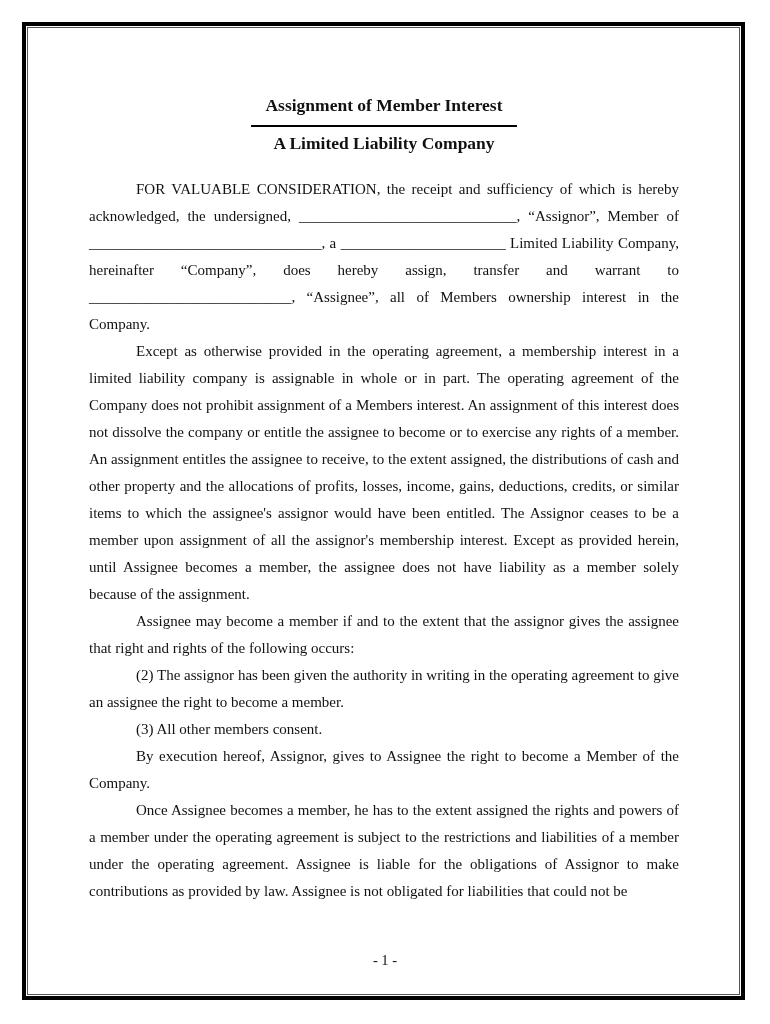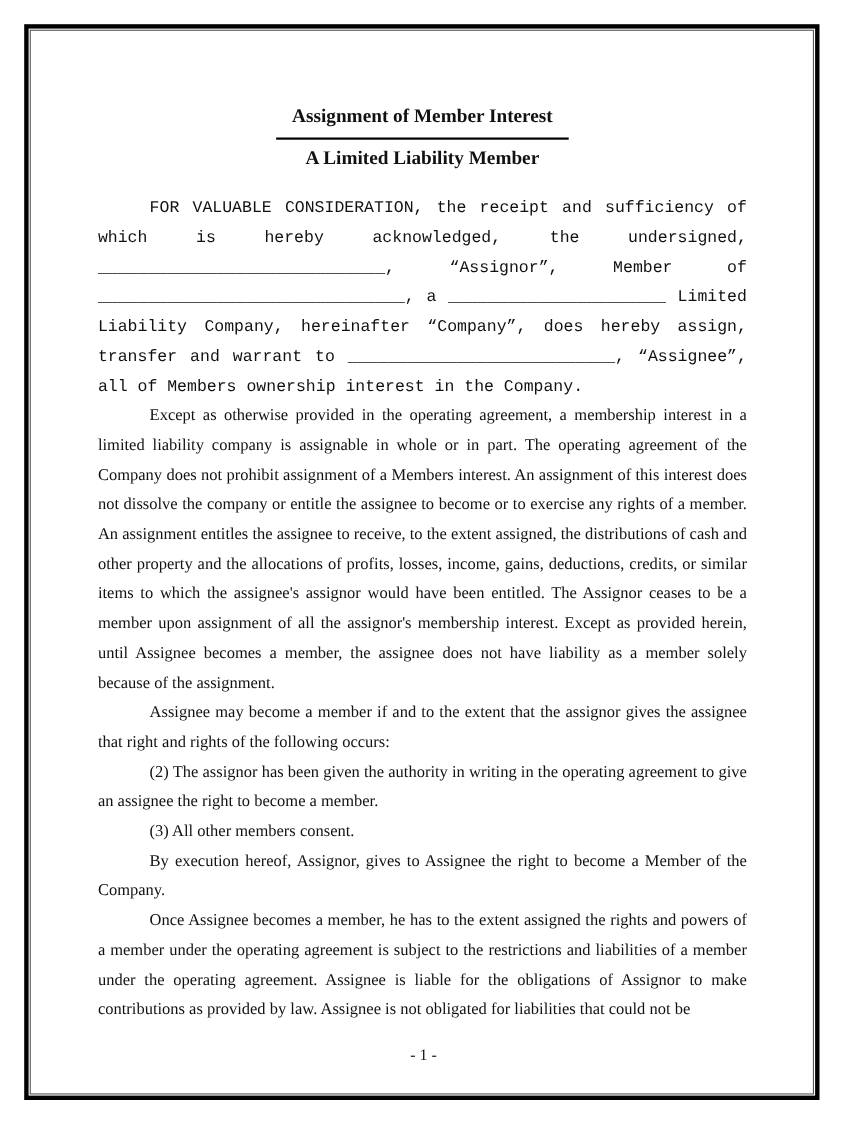--- a/index.html
+++ b/index.html
@@ -57,21 +57,20 @@
   p.body {
     margin: 0;
     font-size: 15px;
     line-height: 27px;
     text-align: justify;
     text-indent: 47px;
     color: #111111;
   }
   p.first {
     margin-top: 22px;
-    font-family: Liberation Mono, monospace;
   }
   .footer {
     position: absolute;
     left: 0;
     right: 0;
     top: 952px;
     text-align: center;
     font-size: 14.5px;
     color: #111111;
   }
@@ -83,21 +82,21 @@
 
   <div class="frame-outer">
     <div class="frame-inner"></div>
   </div>
 
   <div class="content">
 
     <div class="title-block">
       <div>Assignment of Member Interest</div>
       <div class="company-blank"></div>
-      <div>A Limited Liability Member</div>
+      <div>A Limited Liability Company</div>
     </div>
 
     <p class="body first">FOR VALUABLE CONSIDERATION, the receipt and sufficiency of which is hereby acknowledged, the undersigned, _____________________________, “Assignor”, Member of _______________________________, a ______________________ Limited Liability Company, hereinafter “Company”, does hereby assign, transfer and warrant to ___________________________, “Assignee”, all of Members ownership interest in the Company.</p>
 
     <p class="body">Except as otherwise provided in the operating agreement, a membership interest in a limited liability company is assignable in whole or in part. The operating agreement of the Company does not prohibit assignment of a Members interest.  An assignment of this interest does not dissolve the company or entitle the assignee to become or to exercise any rights of a member. An assignment entitles the assignee to receive, to the extent assigned, the distributions of cash and other property and the allocations of profits, losses, income, gains, deductions, credits, or similar items to which the assignee's assignor would have been entitled. The Assignor ceases to be a member upon assignment of all the assignor's membership interest. Except as provided herein, until Assignee becomes a member, the assignee does not have liability as a member solely because of the assignment.</p>
 
     <p class="body">Assignee may become a member if and to the extent that the assignor gives the assignee that right and rights of the following occurs:</p>
 
     <p class="body">(2) The assignor has been given the authority in writing in the operating agreement to give an assignee the right to become a member.</p>
 

